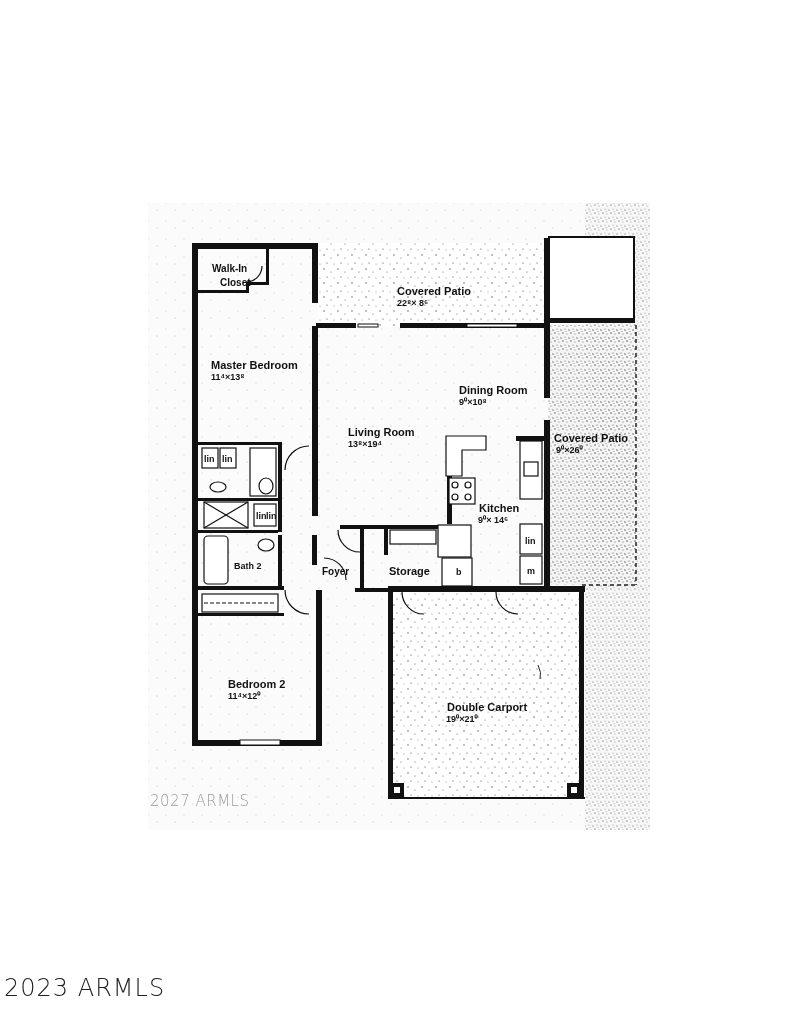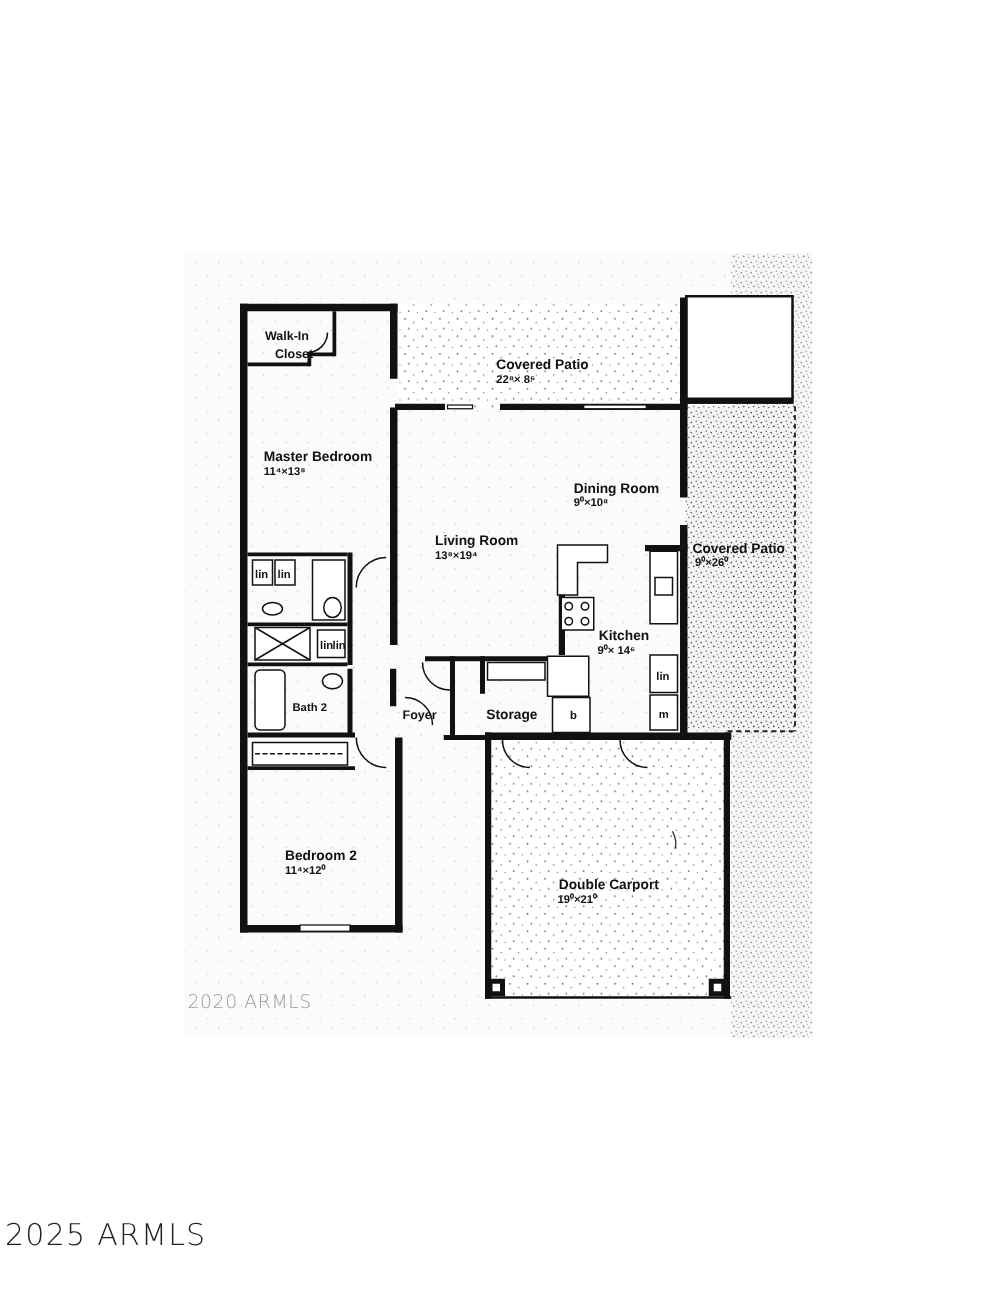--- a/index.html
+++ b/index.html
@@ -185,14 +185,14 @@
     <text class="dim" x="204" y="462" font-size="7">lin</text>
     <text class="dim" x="222" y="462" font-size="7">lin</text>
     <text class="dim" x="256" y="519" font-size="6">lin</text>
     <text class="dim" x="266" y="519" font-size="6">lin</text>
     <text class="dim" x="456" y="575" font-size="8">b</text>
     <text class="dim" x="527" y="574" font-size="7">m</text>
     <text class="dim" x="525" y="544" font-size="7">lin</text>
   </g>
 </svg>
 
-<div class="wm-inner">2020 ARMLS</div>
-<div class="wm-outer">2025 ARMLS</div>
+<div class="wm-inner">2027 ARMLS</div>
+<div class="wm-outer">2023 ARMLS</div>
 
 </body></html>

